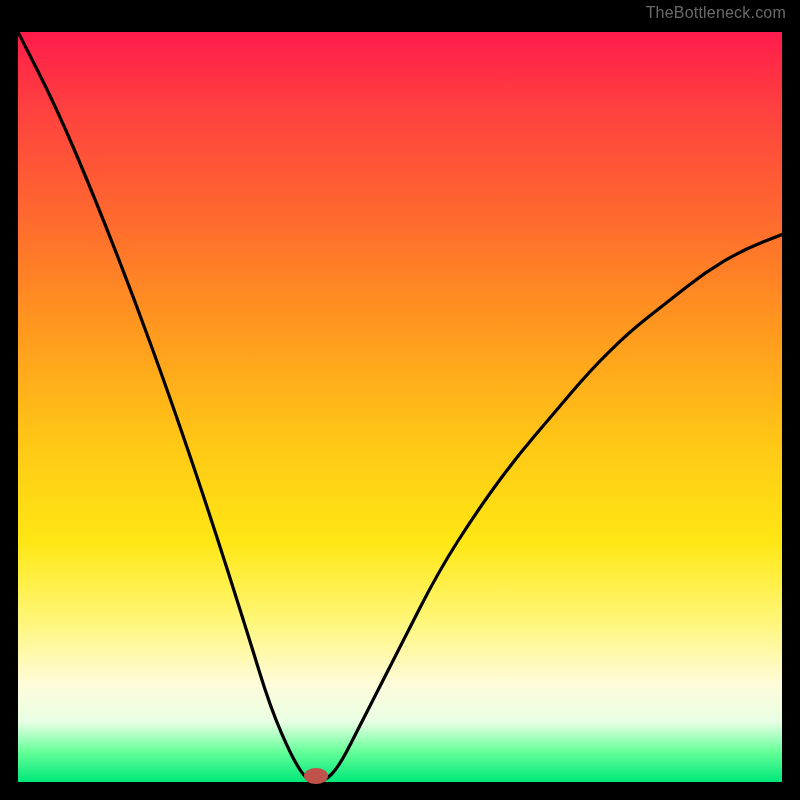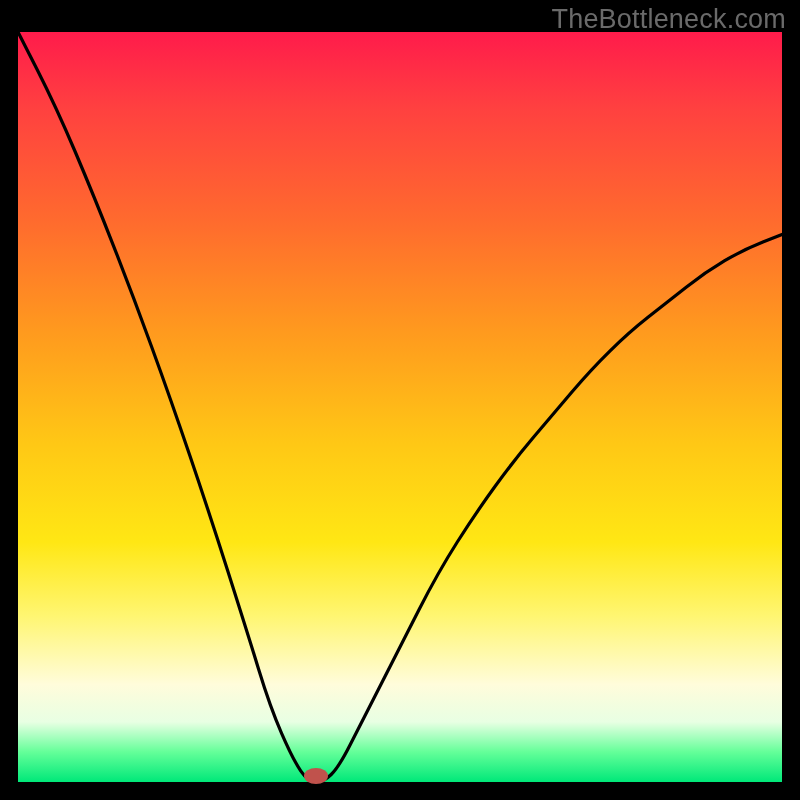--- a/index.html
+++ b/index.html
@@ -8,21 +8,21 @@
     position: relative;
     width: 800px;
     height: 800px;
     background: #000;
   }
   .watermark {
     position: absolute;
     top: 4px;
     right: 14px;
     font-family: Arial, Helvetica, sans-serif;
-    font-size: 27px;
+    font-size: 16px;
     font-weight: 500;
     color: #6a6a6a;
     letter-spacing: 0.2px;
     z-index: 5;
   }
   .plot {
     position: absolute;
     left: 18px;
     top: 32px;
     width: 764px;

